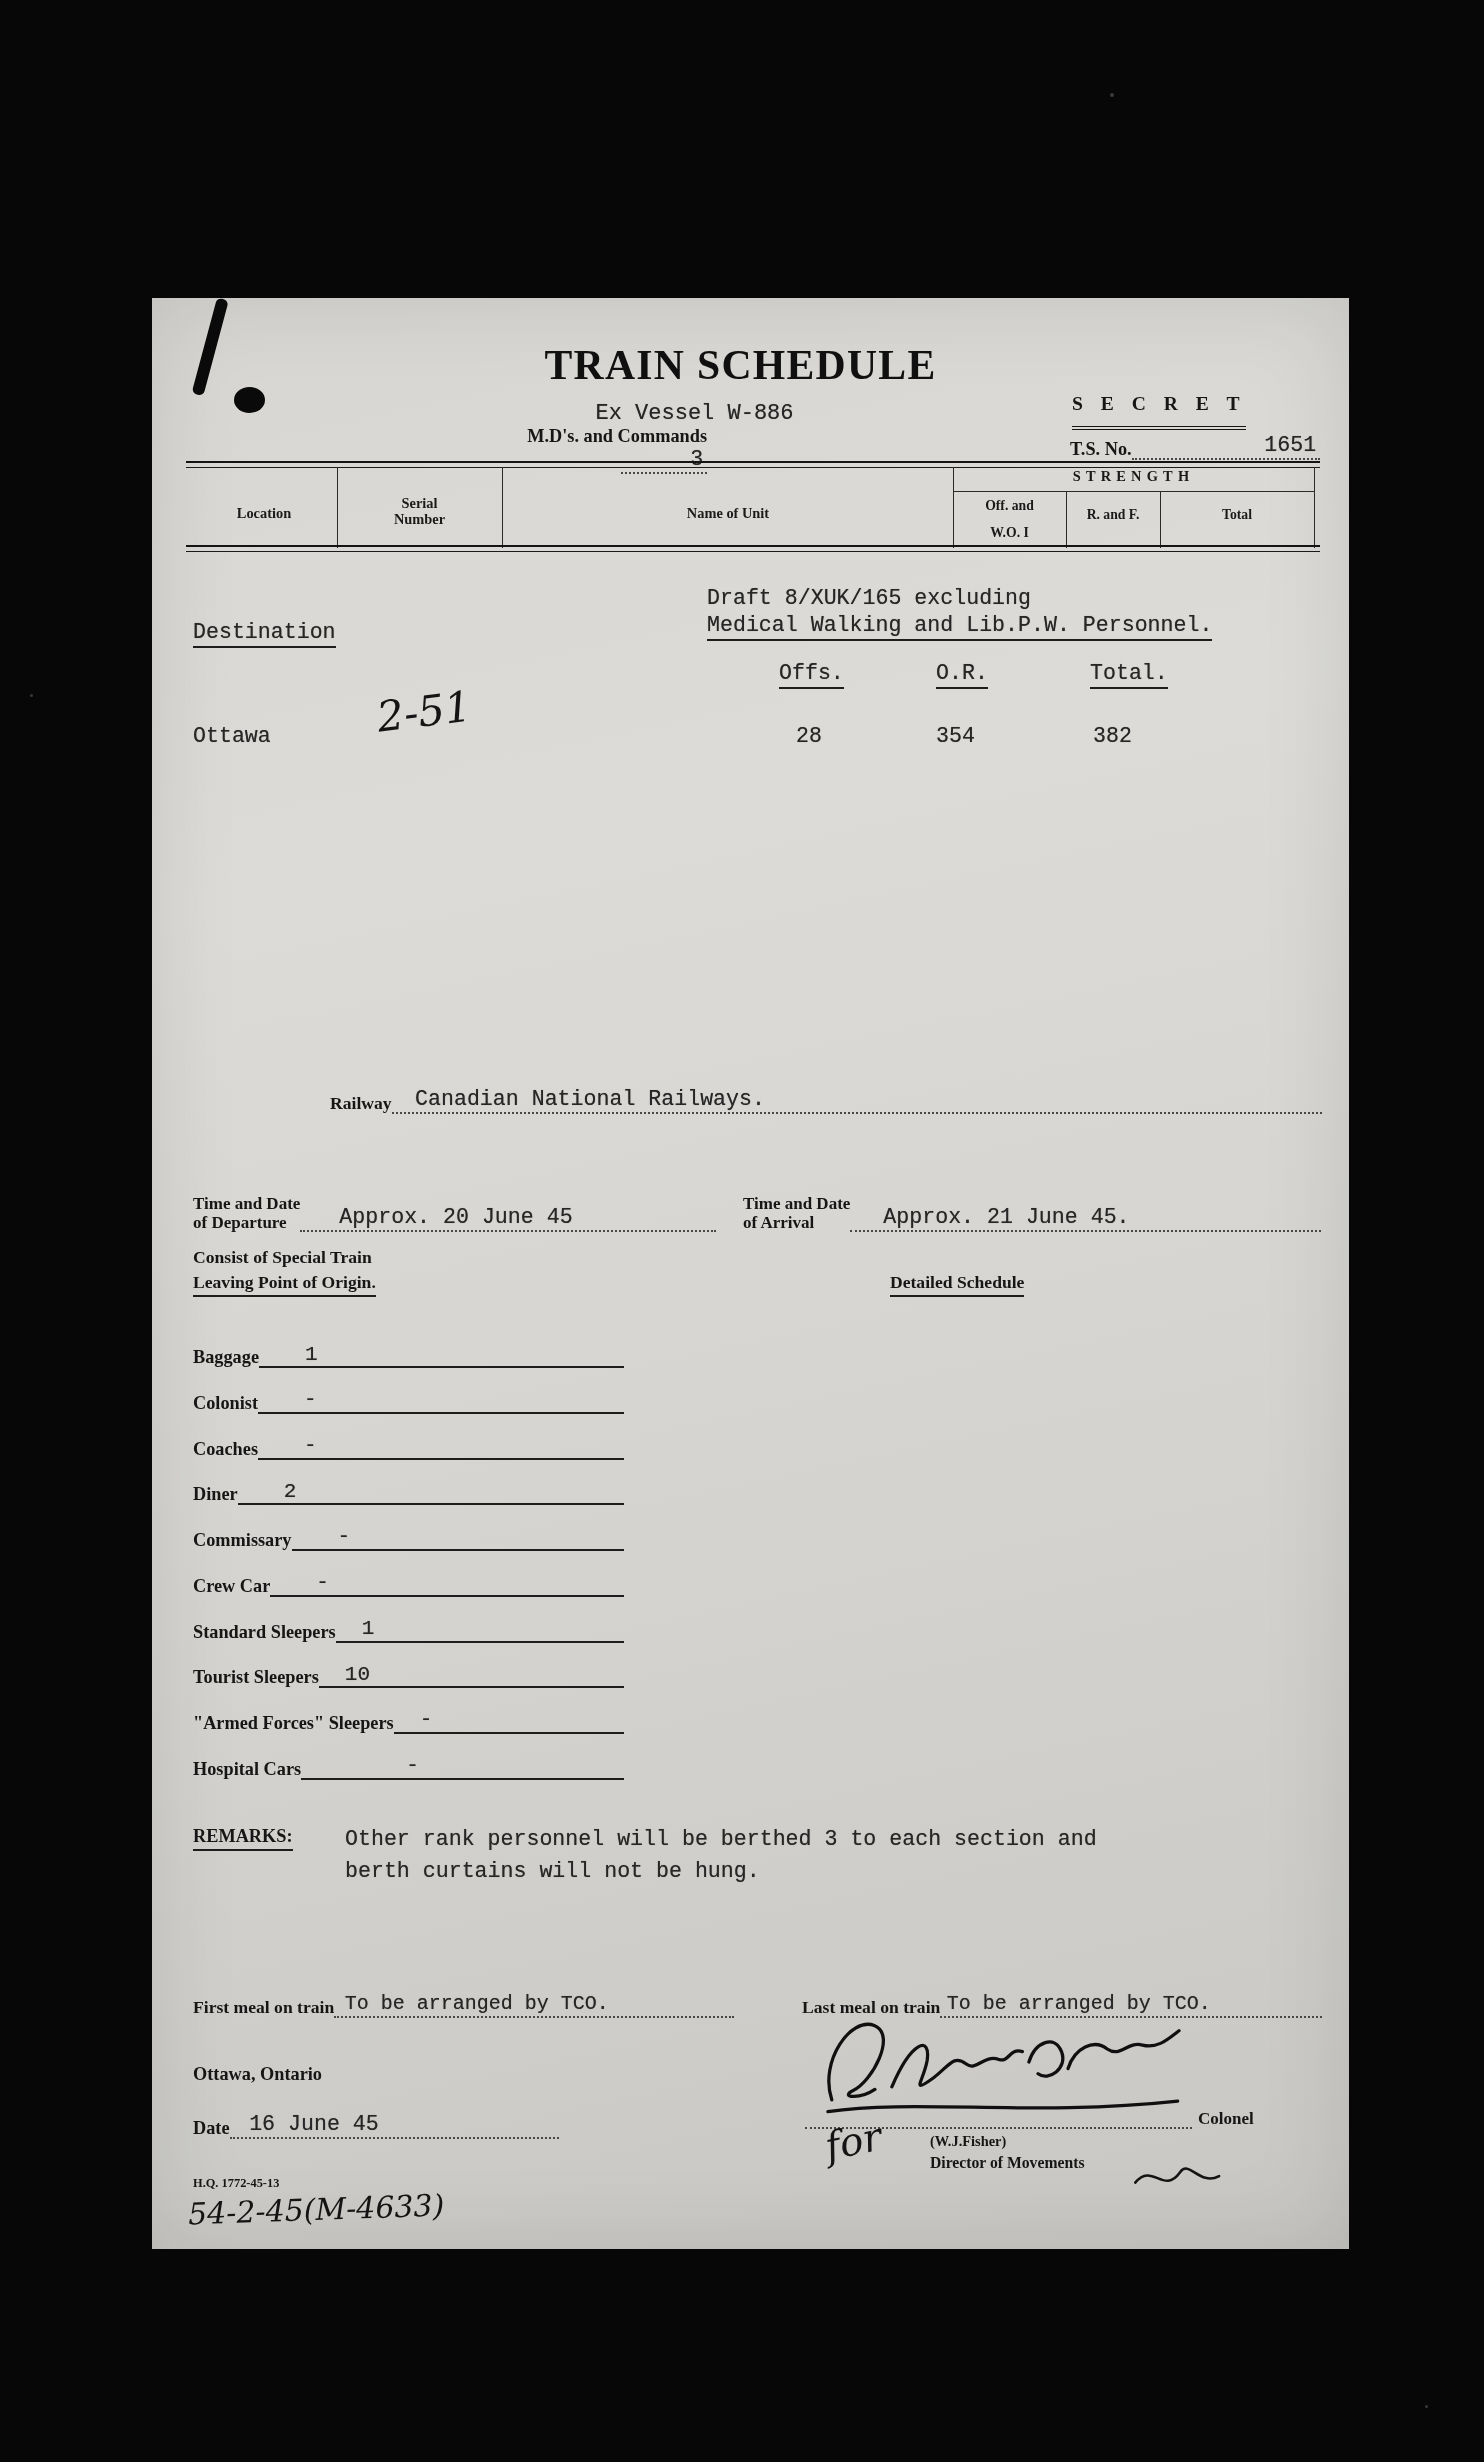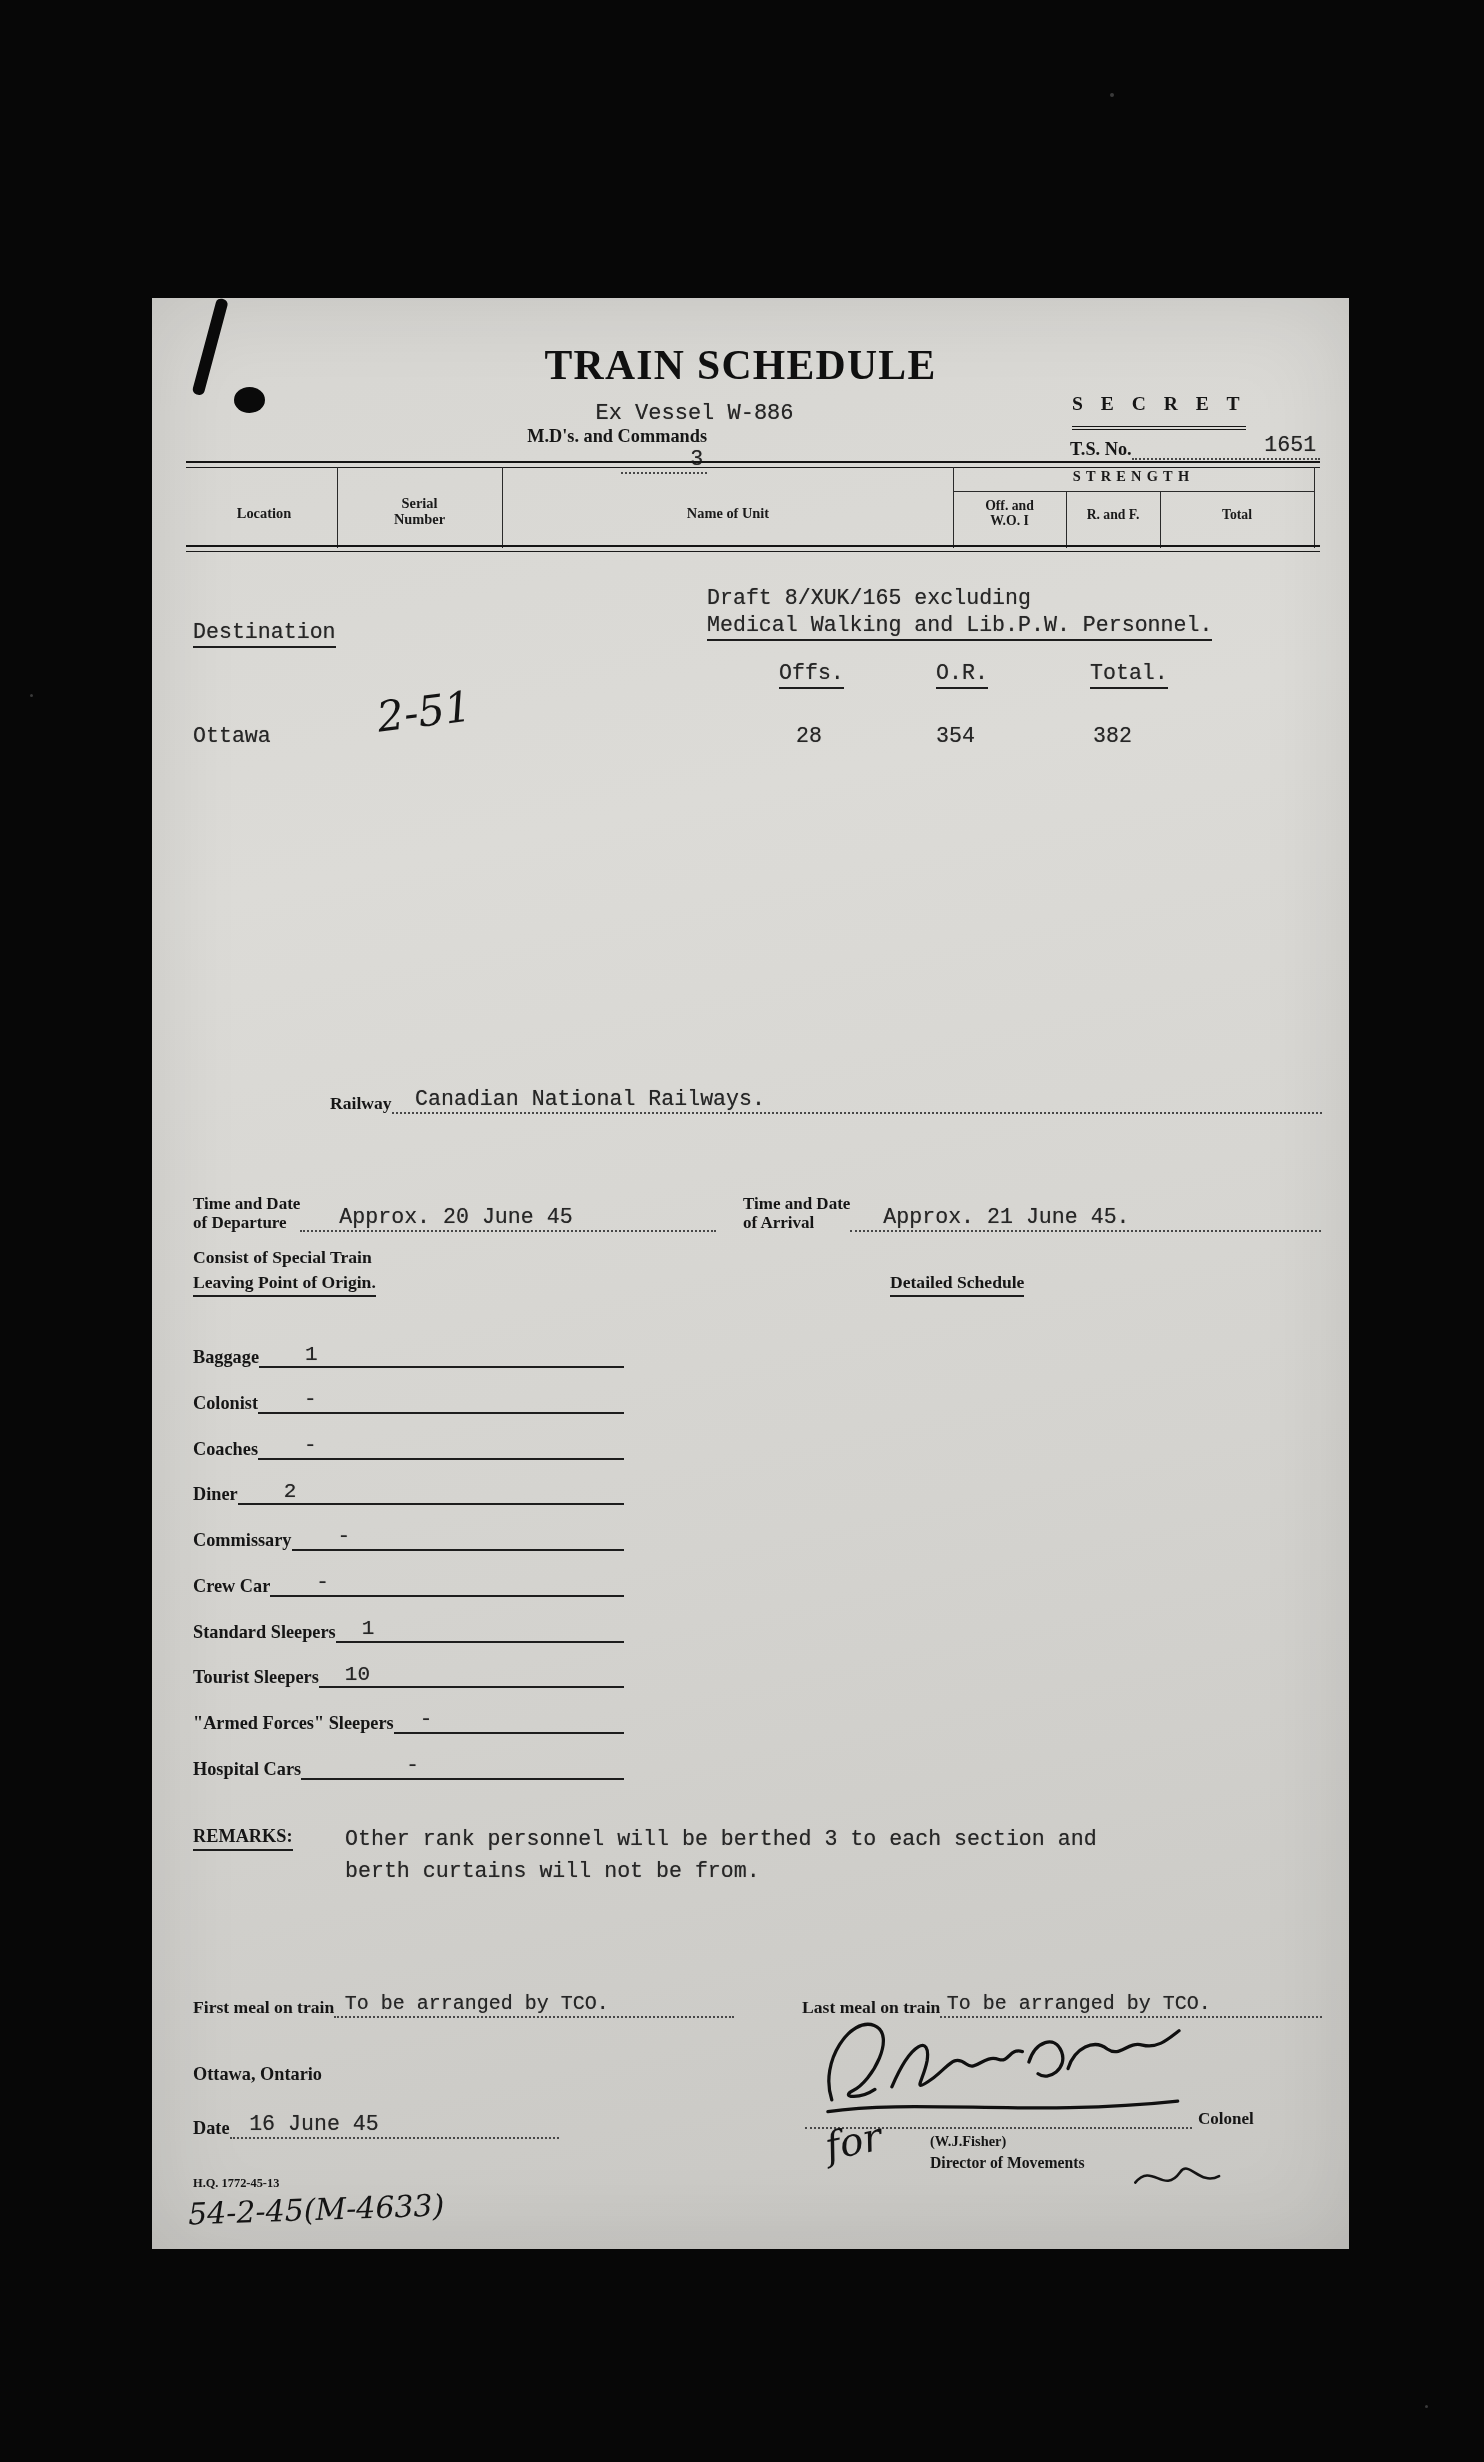--- a/index.html
+++ b/index.html
@@ -80,21 +80,21 @@
   <div class="vline" style="left:914px;top:193px;height:57px;"></div>
   <div class="vline" style="left:1008px;top:193px;height:57px;"></div>
   <div class="vline" style="left:1162px;top:169px;height:81px;"></div>
 
   <div class="abs print th center" style="left:39px;top:208px;width:146px;">Location</div>
   <div class="abs print th center two-line" style="left:185px;top:198px;width:165px;">
     <span>Serial</span>
     <span>Number</span>
   </div>
   <div class="abs print th center" style="left:350px;top:208px;width:452px;">Name of Unit</div>
-  <div class="abs print th center two-line" style="left:801px;top:200px;width:113px;font-size:13.7px;">
+  <div class="abs print th center two-line" style="left:801px;top:200px;width:113px;font-size:13.7px;gap:12px;">
     <span>Off. and</span>
     <span>W.O. I</span>
   </div>
   <div class="abs print th center" style="left:914px;top:209px;width:94px;font-size:13.7px;">R. and F.</div>
   <div class="abs print th center" style="left:1008px;top:209px;width:154px;font-size:13.7px;">Total</div>
 
   <div class="rule2" style="left:34px;top:247px;width:1134px;"></div>
 
   <div class="abs type" style="left:555px;top:288px;">Draft 8/XUK/165 excluding</div>
   <div class="abs type u-solid" style="left:555px;top:315px;">Medical Walking and Lib.P.W. Personnel.</div>
@@ -176,21 +176,21 @@
       <span class="fill solid" style="padding-left:26px;"><span class="type val">-</span></span>
     </div>
     <div class="consist-row">
       <span class="print lbl28">Hospital Cars</span>
       <span class="fill solid" style="padding-left:105px;"><span class="type val">-</span></span>
     </div>
   </div>
 
   <div class="abs print lbl28 u-solid" style="left:41px;top:1528px;">REMARKS:</div>
   <div class="abs type" style="left:193px;top:1529px;">Other rank personnel will be berthed 3 to each section and</div>
-  <div class="abs type" style="left:193px;top:1561px;">berth curtains will not be from.</div>
+  <div class="abs type" style="left:193px;top:1561px;">berth curtains will not be hung.</div>
 
   <div class="fill-line" style="left:41px;top:1687px;width:541px;height:33px;">
     <span class="print lbl27">First meal on train</span>
     <span class="fill" style="padding-left:10.5px;"><span class="type" style="font-size:20px;">To be arranged by TCO.</span></span>
   </div>
   <div class="fill-line" style="left:650px;top:1687px;width:520px;height:33px;">
     <span class="print lbl27">Last meal on train</span>
     <span class="fill" style="padding-left:6.5px;"><span class="type" style="font-size:20px;">To be arranged by TCO.</span></span>
   </div>
 

